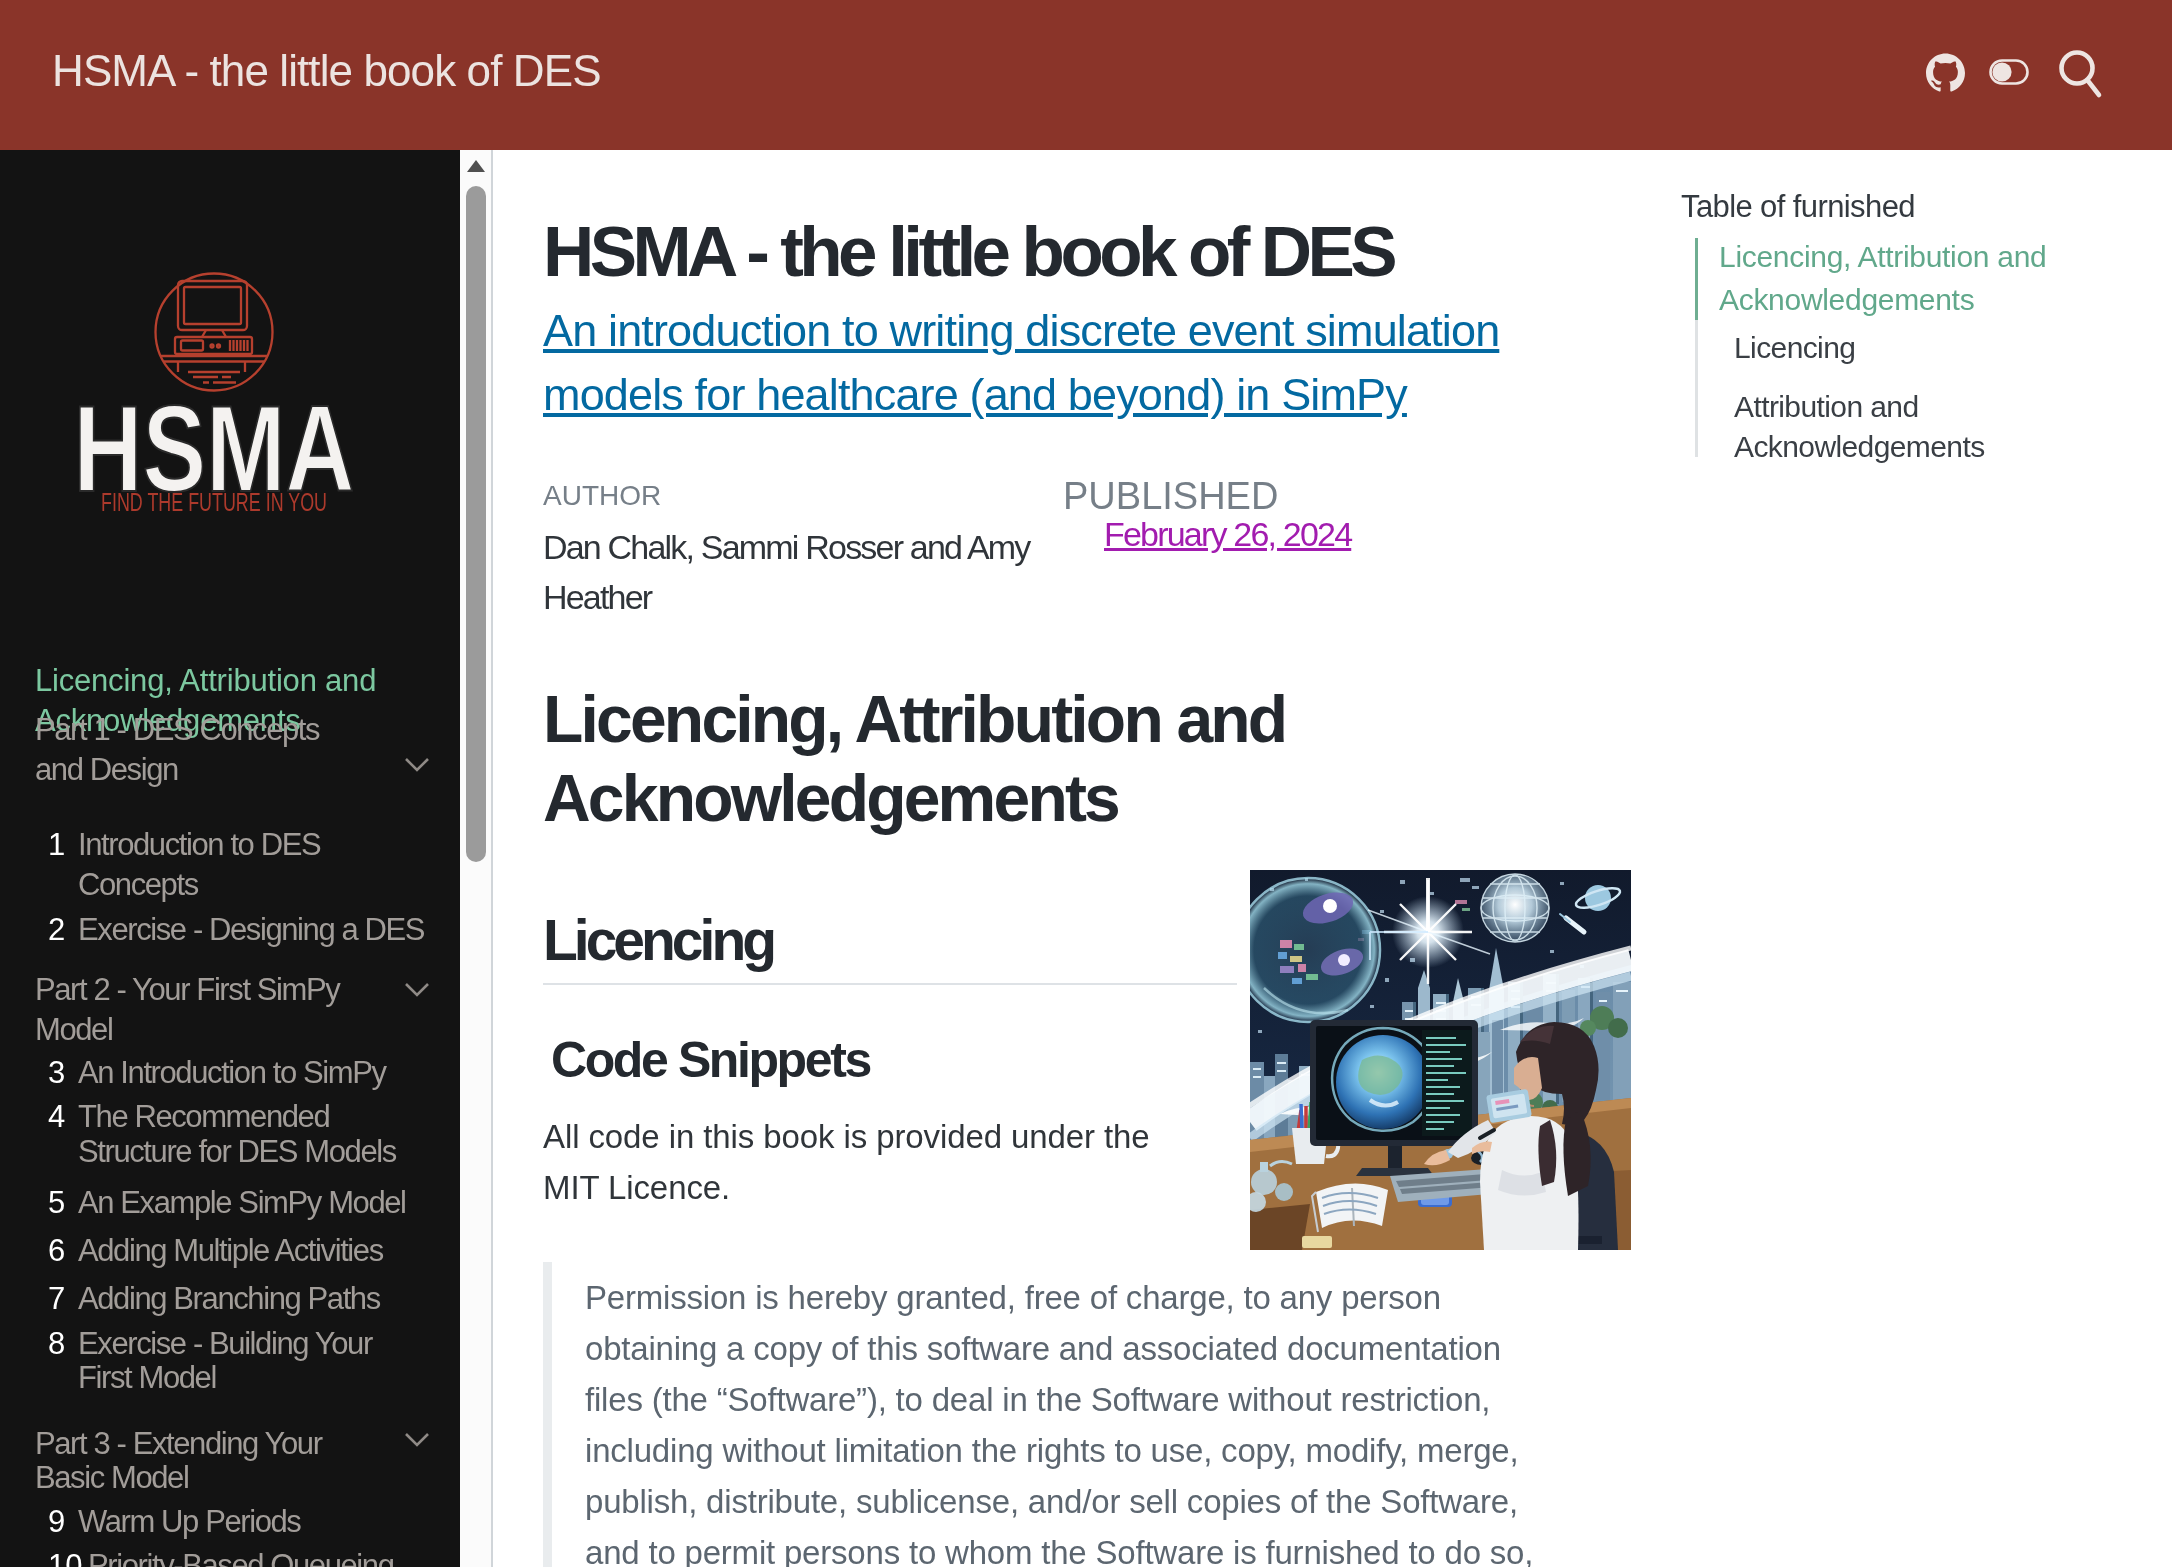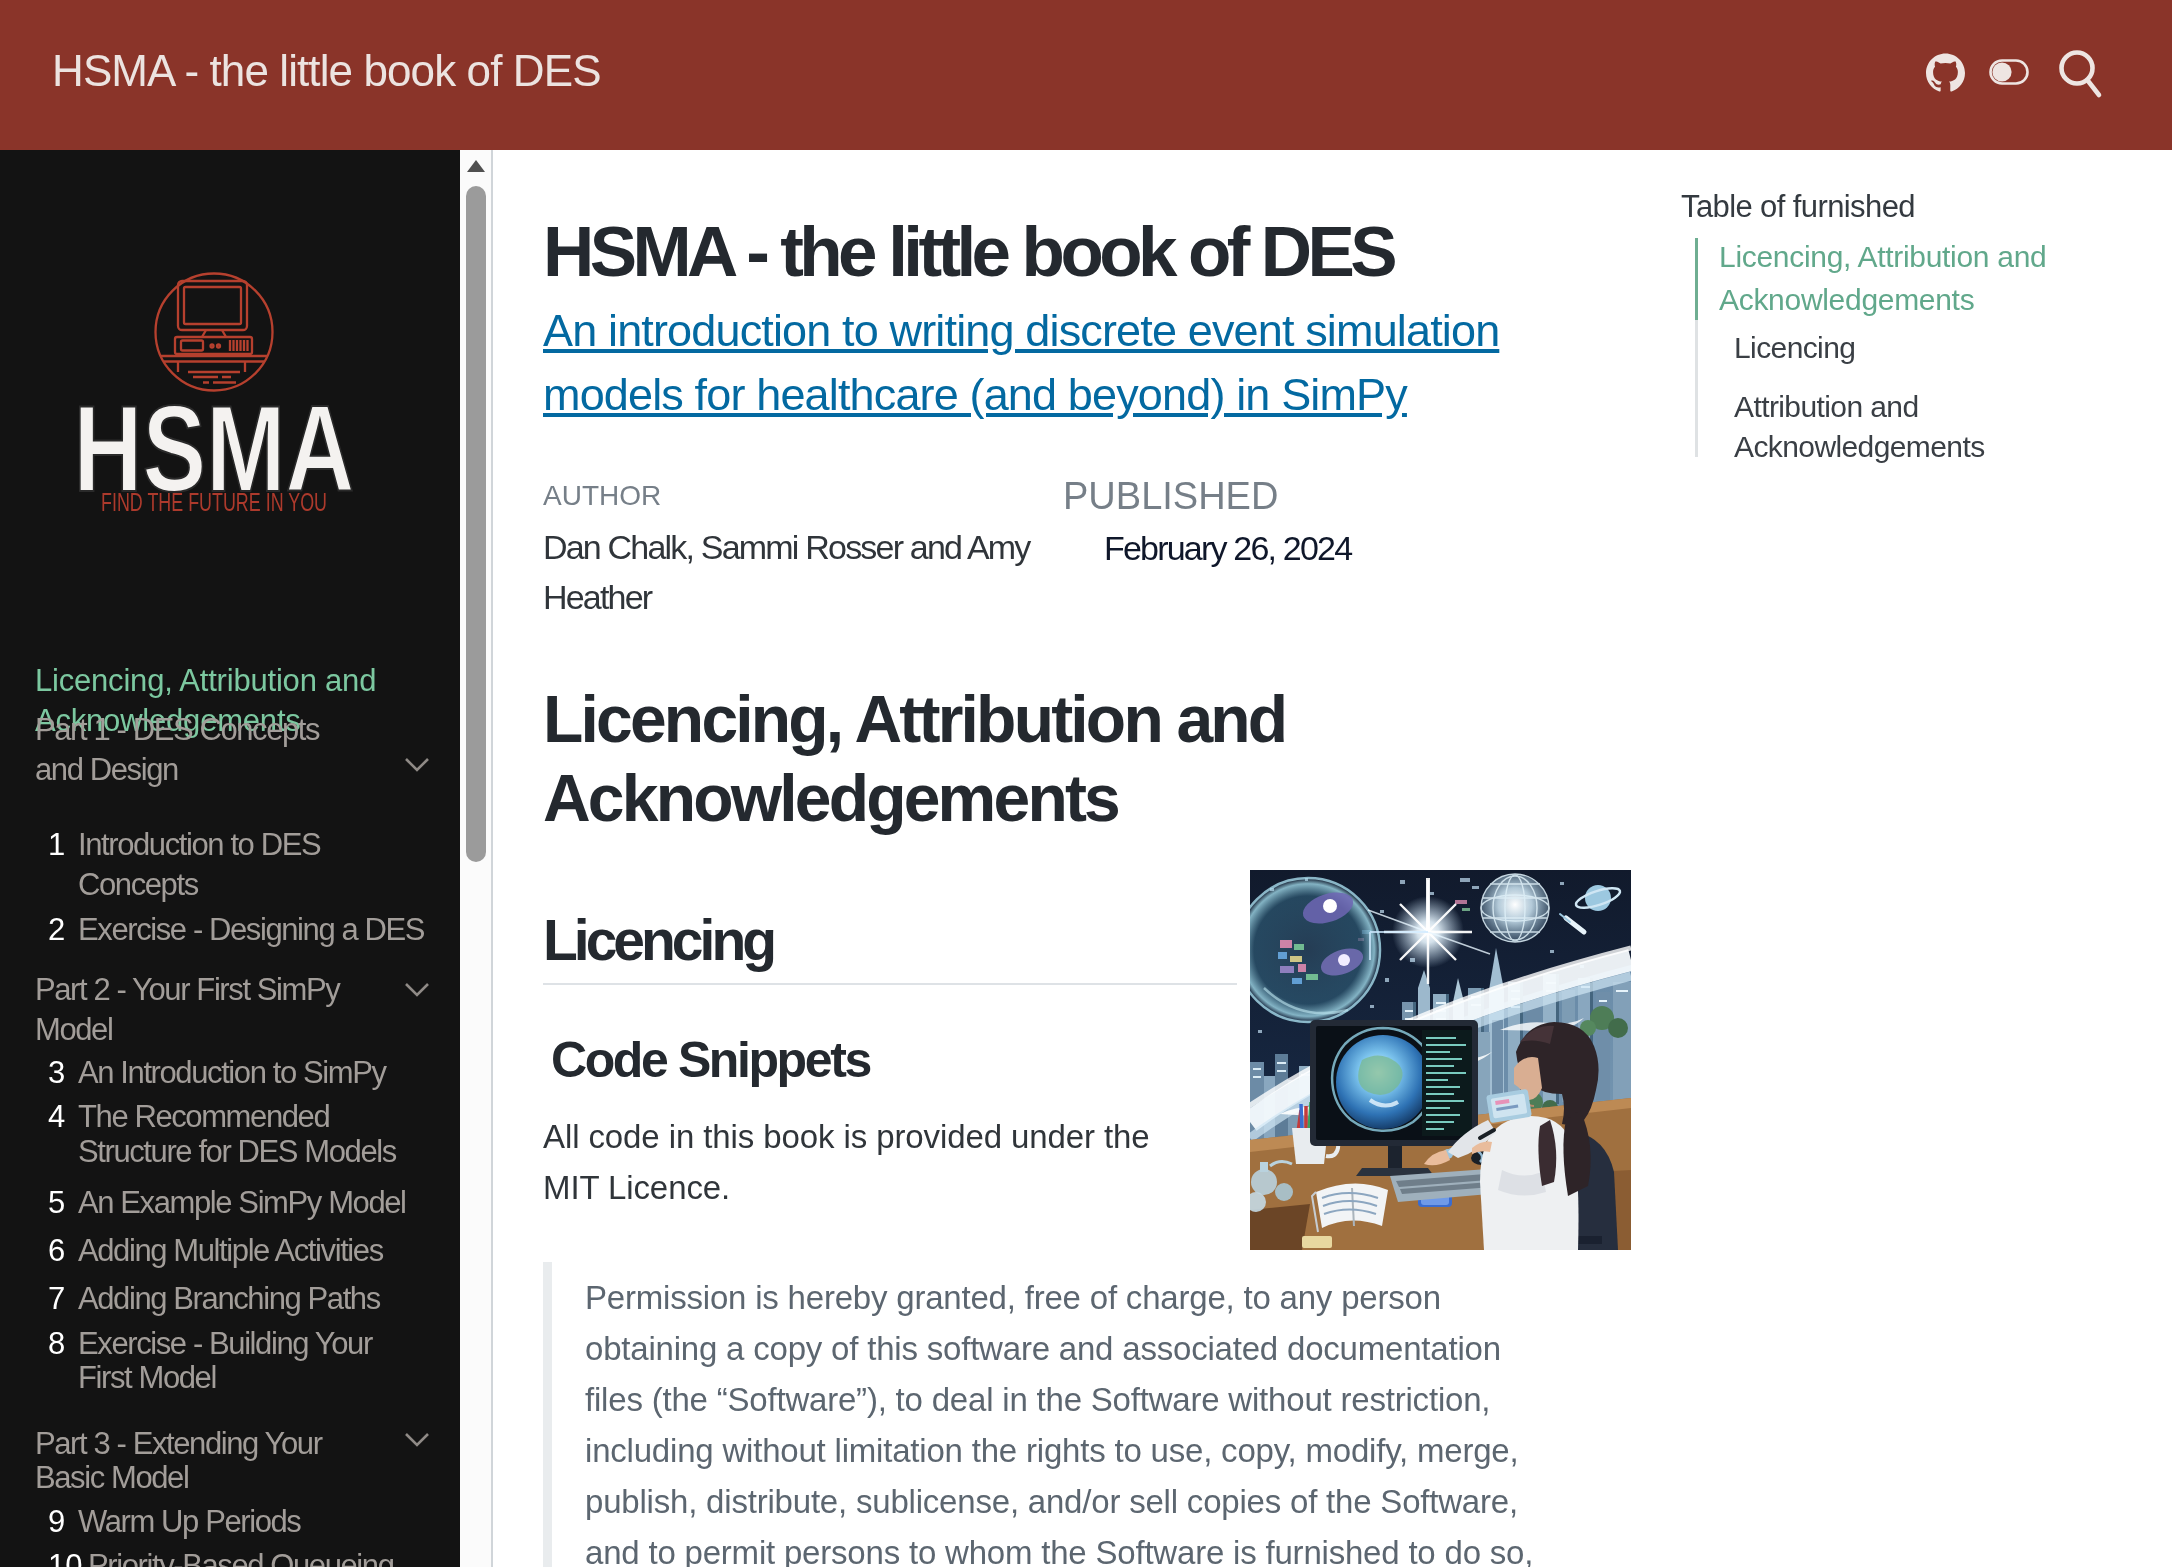--- a/index.html
+++ b/index.html
@@ -83,21 +83,21 @@
     <path d="M14,4 L23,16 L5,16 Z" fill="#505050"></path>
   </svg>
 <div class="L" style="left:466px;top:186px;width:20px;height:676px;background:#9b9b9b;border-radius:10px;"></div>
 
 <div class="L" style="left:543px;top:216px;font-size:71px;line-height:71px;font-weight:bold;color:#24292f;letter-spacing:-4.6px;">HSMA - the little book of DES</div>
 <div class="L" style="left:543px;top:299px;font-size:45px;line-height:63.5px;color:#0369a1;letter-spacing:-0.85px;text-decoration:underline;">An introduction to writing discrete event simulation<br>models for healthcare (and beyond) in SimPy</div>
 
 <div class="L" style="left:543px;top:482px;font-size:28px;line-height:28px;color:#767f88;letter-spacing:0px;">AUTHOR</div>
 <div class="L" style="left:543px;top:509px;font-size:34px;line-height:50px;color:#30353a;letter-spacing:-1.8px;margin-top:13px;">Dan Chalk, Sammi Rosser and Amy<br>Heather</div>
 <div class="L" style="left:1063px;top:482px;font-size:38px;line-height:28px;color:#767f88;letter-spacing:0px;">PUBLISHED</div>
-<div class="L" style="left:1104px;top:523px;font-size:34px;line-height:50px;color:#0f172a;letter-spacing:-1.8px;">February 26, 2024</div>
+<div class="L" style="left:1104px;top:509px;font-size:34px;line-height:50px;color:#a21caf;letter-spacing:-1.8px;text-decoration:underline;">February 26, 2024</div>
 
 <div class="L" style="left:543px;top:680px;font-size:66px;line-height:79px;font-weight:bold;color:#24292f;letter-spacing:-2.8px;">Licencing, Attribution and<br>Acknowledgements</div>
 
 <div class="L" style="left:543px;top:912px;font-size:57px;line-height:57px;font-weight:bold;color:#24292f;letter-spacing:-4px;">Licencing</div>
 <div class="L" style="left:543px;top:983px;width:694px;height:2px;background:#dee2e6;"></div>
 
 <div class="L" style="left:543px;top:1035px;font-size:50px;line-height:50px;font-weight:bold;color:#24292f;letter-spacing:-2.4px;margin-left:8px;">Code Snippets</div>
 
 <div class="L" style="left:543px;top:1112px;font-size:33px;line-height:50.7px;color:#30353a;letter-spacing:-0.1px;">All code in this book is provided under the<br>MIT Licence.</div>
 

